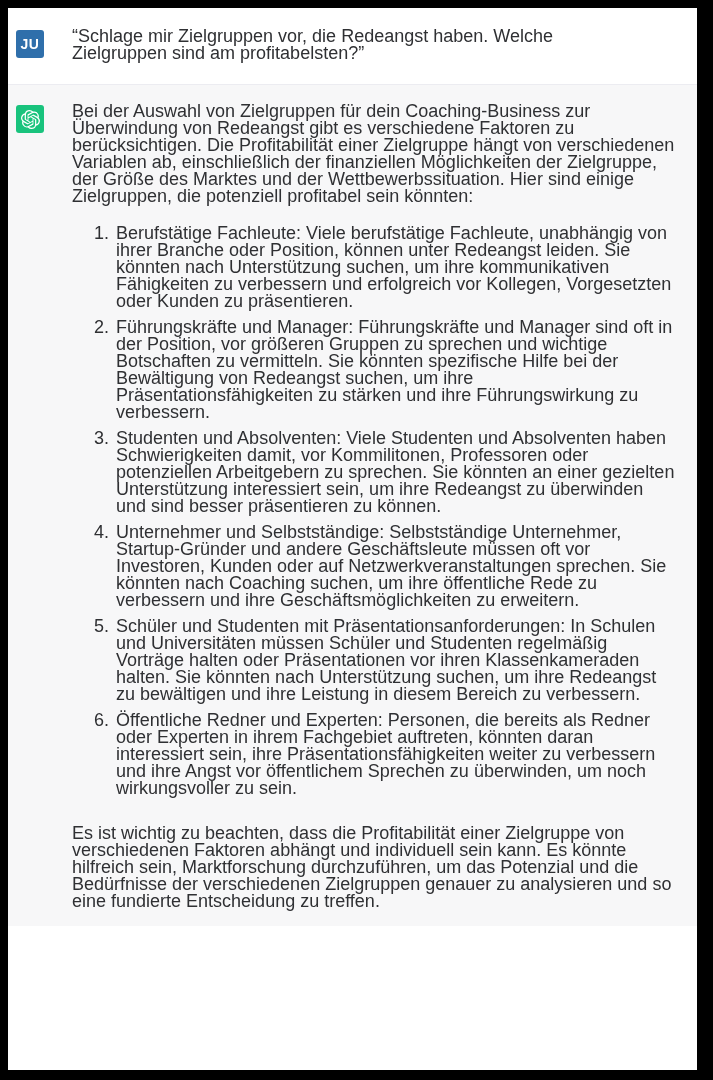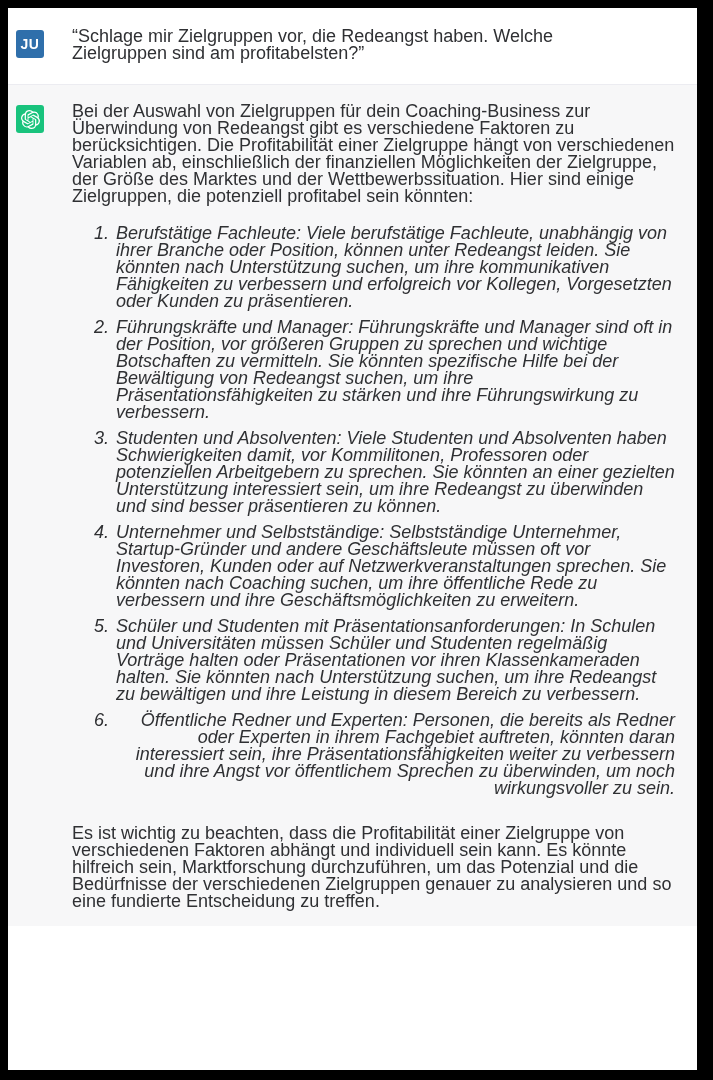--- a/index.html
+++ b/index.html
@@ -85,29 +85,28 @@
     margin: 0;
   }
 
   .intro { margin: 0 0 20px 0; }
 
   ol.points {
     margin: 16px 0 16px 0;
     padding: 0 0 0 22px;
     list-style: none;
     counter-reset: pt;
-    font-style: italic;
   }
   ol.points > li {
     counter-increment: pt;
     position: relative;
     padding-left: 22px;
     margin-bottom: 9px;
   }
-  ol.points > li:last-child { margin-bottom: 0; text-align: right; }
+  ol.points > li:last-child { margin-bottom: 0; }
   ol.points > li::before {
     content: counter(pt) ".";
     position: absolute;
     left: 0;
     top: 0;
     width: 18px;
     text-align: left;
     color: #2f3033;
   }
 

